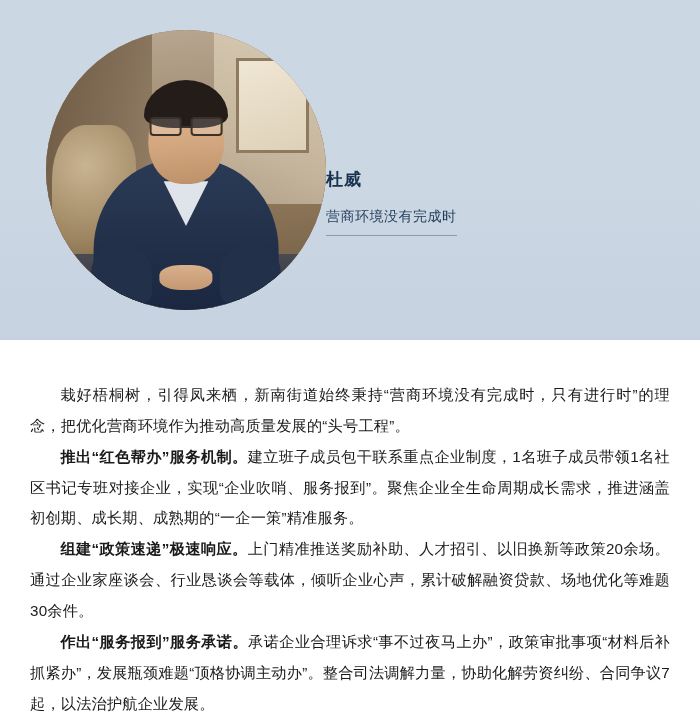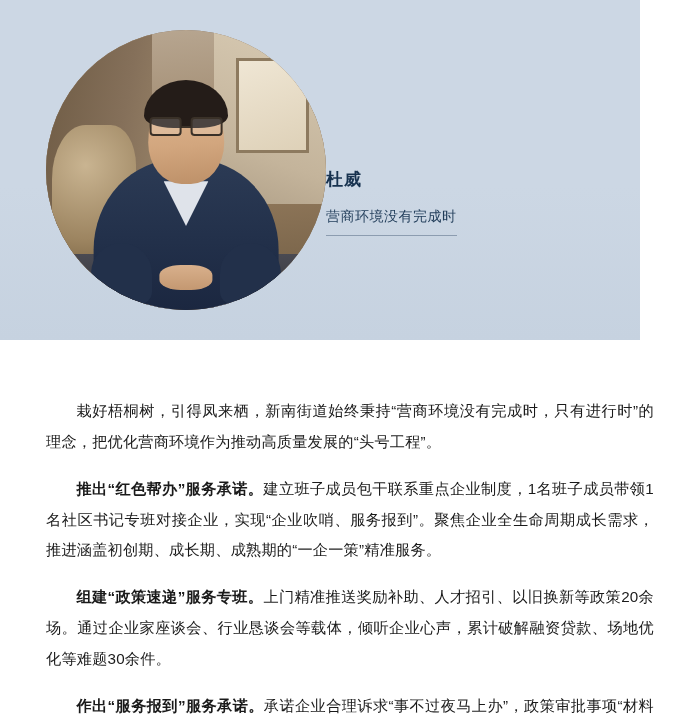--- a/index.html
+++ b/index.html
@@ -16,21 +16,21 @@
   }
   .page {
     position: relative;
     width: 700px;
     height: 721px;
     background: #ffffff;
   }
   
   .header {
     position: relative;
-    width: 640px;
+    width: 700px;
     height: 340px;
     background: linear-gradient(180deg, #ccd7e4 0%, #ccd7e4 55%, #c6d2e0 100%);
     overflow: hidden;
   }
   .portrait-wrap {
     position: absolute;
     left: 46px;
     top: 30px;
     width: 280px;
     height: 280px;
@@ -215,21 +215,21 @@
   
   .article {
     padding: 40px 30px 0 30px;
     font-size: 15.2px;
     line-height: 2.03;
     color: #1a1a1a;
     letter-spacing: 0.2px;
     text-align: justify;
   }
   .article p {
-    margin: 16px;
+    margin: 0;
     text-indent: 2em;
   }
   .article p .lead {
     font-weight: bold;
   }
 </style>
 </head>
 <body>
 
 <div class="page">
@@ -263,18 +263,18 @@
 
     <div class="name-block">
       <div class="person-name">杜威</div>
       <div class="person-title">营商环境没有完成时</div>
     </div>
 
   </div>
 
   <div class="article">
     <p><span class="lead"></span><span>栽好梧桐树，引得凤来栖，新南街道始终秉持“营商环境没有完成时，只有进行时”的理念，把优化营商环境作为推动高质量发展的“头号工程”。</span></p>
-    <p><span class="lead">推出“红色帮办”服务承诺。</span><span>建立班子成员包干联系重点企业制度，1名班子成员带领1名社区书记专班对接企业，实现“企业吹哨、服务报到”。聚焦企业全生命周期成长需求，推进涵盖初创期、成长期、成熟期的“一企一策”精准服务。</span></p>
-    <p><span class="lead">组建“政策速递”服务专班。</span><span>上门精准推送奖励补助、人才招引、以旧换新等政策20余场。通过企业家座谈会、行业恳谈会等载体，倾听企业心声，累计破解融资贷款、场地优化等难题30余件。</span></p>
+    <p><span class="lead">推出“红色帮办”服务机制。</span><span>建立班子成员包干联系重点企业制度，1名班子成员带领1名社区书记专班对接企业，实现“企业吹哨、服务报到”。聚焦企业全生命周期成长需求，推进涵盖初创期、成长期、成熟期的“一企一策”精准服务。</span></p>
+    <p><span class="lead">组建“政策速递”极速响应。</span><span>上门精准推送奖励补助、人才招引、以旧换新等政策20余场。通过企业家座谈会、行业恳谈会等载体，倾听企业心声，累计破解融资贷款、场地优化等难题30余件。</span></p>
     <p><span class="lead">作出“服务报到”服务承诺。</span><span>承诺企业合理诉求“事不过夜马上办”，政策审批事项“材料后补抓紧办”，发展瓶颈难题“顶格协调主动办”。整合司法调解力量，协助化解劳资纠纷、合同争议7起，以法治护航企业发展。</span></p>
   </div>
 
 </div>
 
 </body></html>

